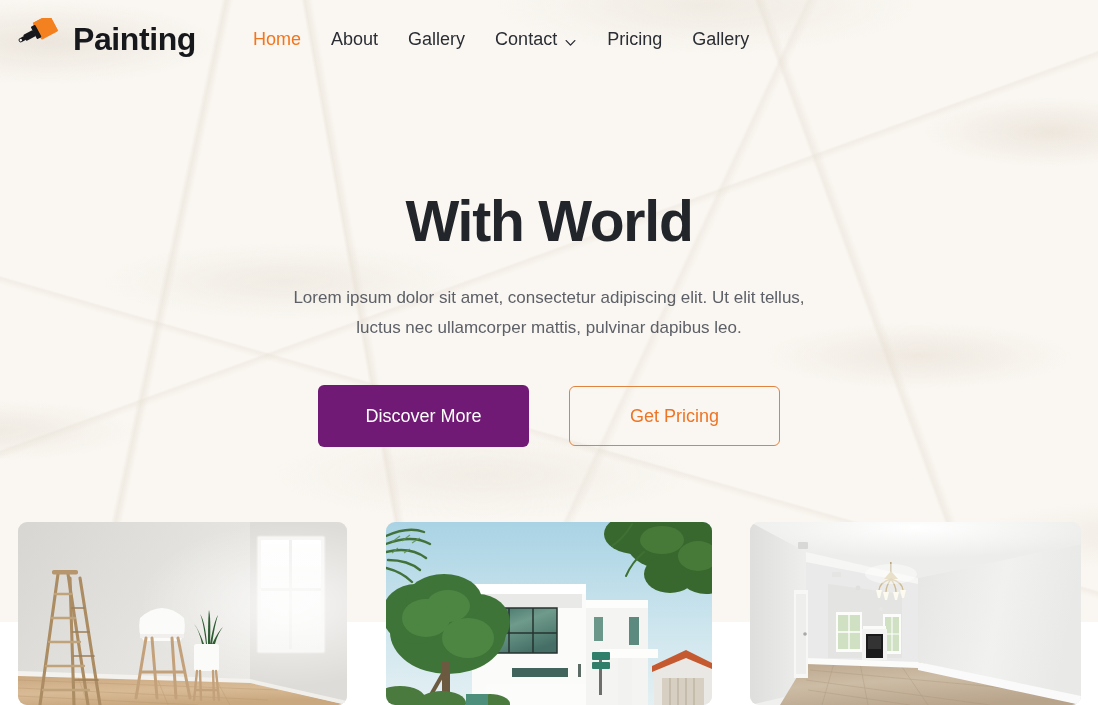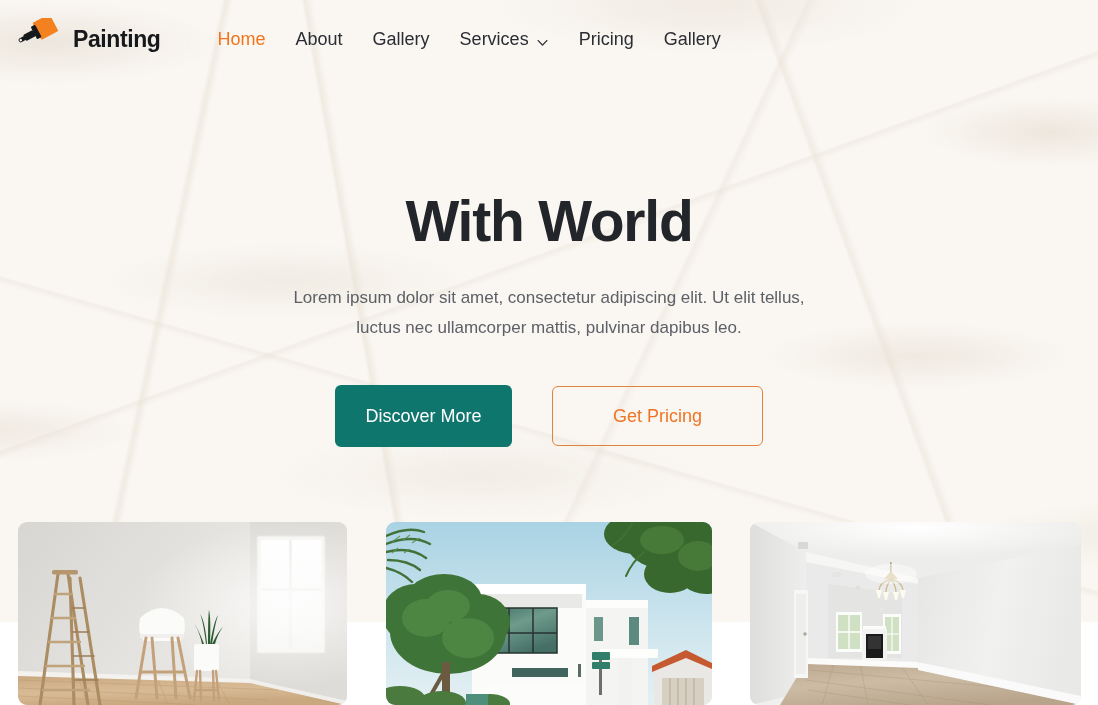--- a/index.html
+++ b/index.html
@@ -41,21 +41,21 @@
   }
 
   
   #navbar{
     position:absolute; left:0; top:0; width:1098px; height:78px;
     display:flex; align-items:center; z-index:20;
   }
   #brand{ display:flex; align-items:center; gap:9px; margin-left:18px; }
   #brand .logo-mark{ width:46px; height:42px; position:relative; flex:0 0 auto; }
   #brand .brand-name{
-    font-size:23px; font-weight:bold; color:#16181c; letter-spacing:-.4px;
+    font-size:32px; font-weight:bold; color:#16181c; letter-spacing:-.4px;
   }
 
   #nav-links{
     display:flex; align-items:center; gap:0; margin-left:57px;
   }
   #nav-links .nav-item{
     font-size:18px; color:#2a2d33; padding:0 30px 0 0; cursor:pointer;
     white-space:nowrap; display:flex; align-items:center; gap:7px;
   }
   #nav-links .nav-item.active{ color:#f2741b; }
@@ -80,21 +80,21 @@
     font-size:17px; line-height:30px; color:#5d6067; font-weight:normal;
   }
   #hero-buttons{
     margin-top:42px; display:flex; justify-content:center; align-items:center; gap:40px;
   }
   .btn{
     font-size:18px; cursor:pointer; border-radius:6px;
     display:flex; align-items:center; justify-content:center;
   }
   #btn-discover{
-    width:177px; height:62px; background:#0f766e; color:#ffffff; border:none;
+    width:211px; height:62px; background:#701a75; color:#ffffff; border:none;
   }
   #btn-getstarted{
     width:211px; height:60px; background:transparent; color:#ef7524;
     border:1px solid #e0833f;
   }
 
   
   #image-strip{
     position:absolute; left:0; top:522px; width:1098px; height:183px; z-index:12;
   }
@@ -148,21 +148,21 @@
 
     <div class="nav-item">
       <span>About</span>
     </div>
 
     <div class="nav-item">
       <span>Gallery</span>
     </div>
 
     <div class="nav-item">
-      <span>Services</span>
+      <span>Contact</span>
       <span class="chev">
         <svg viewBox="0 0 13 13" xmlns="http://www.w3.org/2000/svg">
           <path d="M2.2 4.6 L6.5 9.1 L10.8 4.6" fill="none" stroke="#2a2d33" stroke-width="1.35" stroke-linecap="round" stroke-linejoin="round"></path>
         </svg>
       </span>
     </div>
 
     <div class="nav-item">
       <span>Pricing</span>
     </div>

